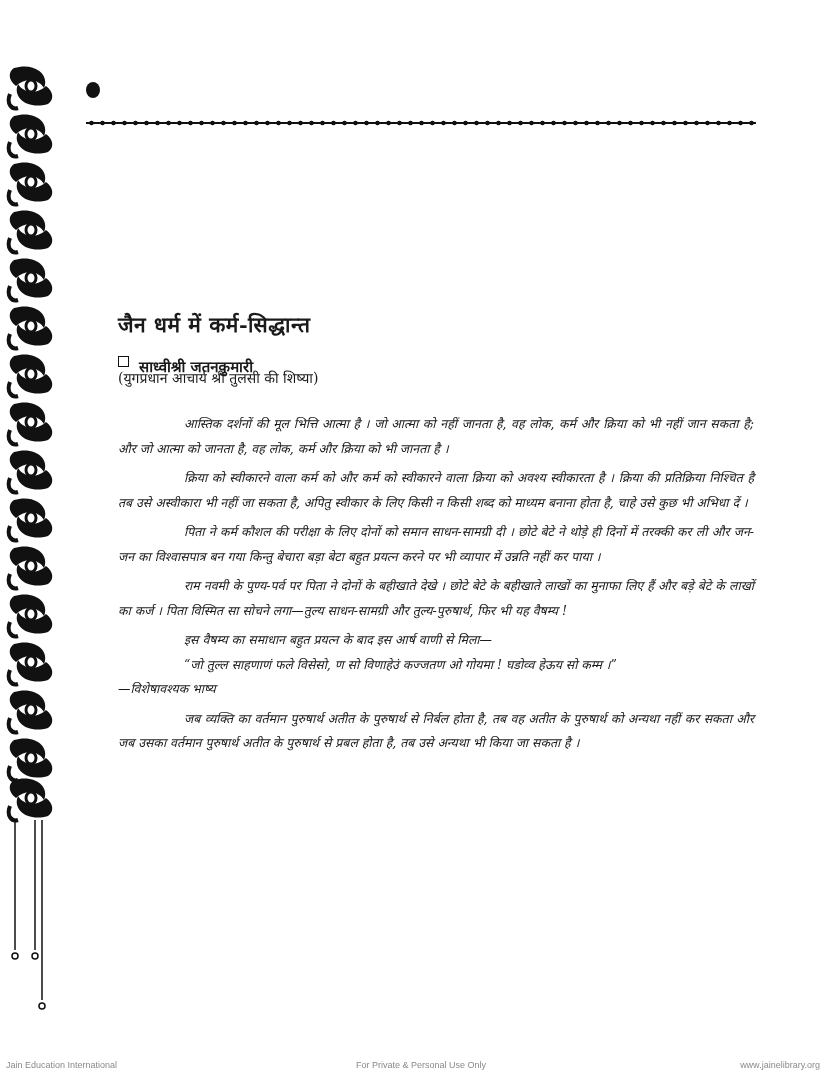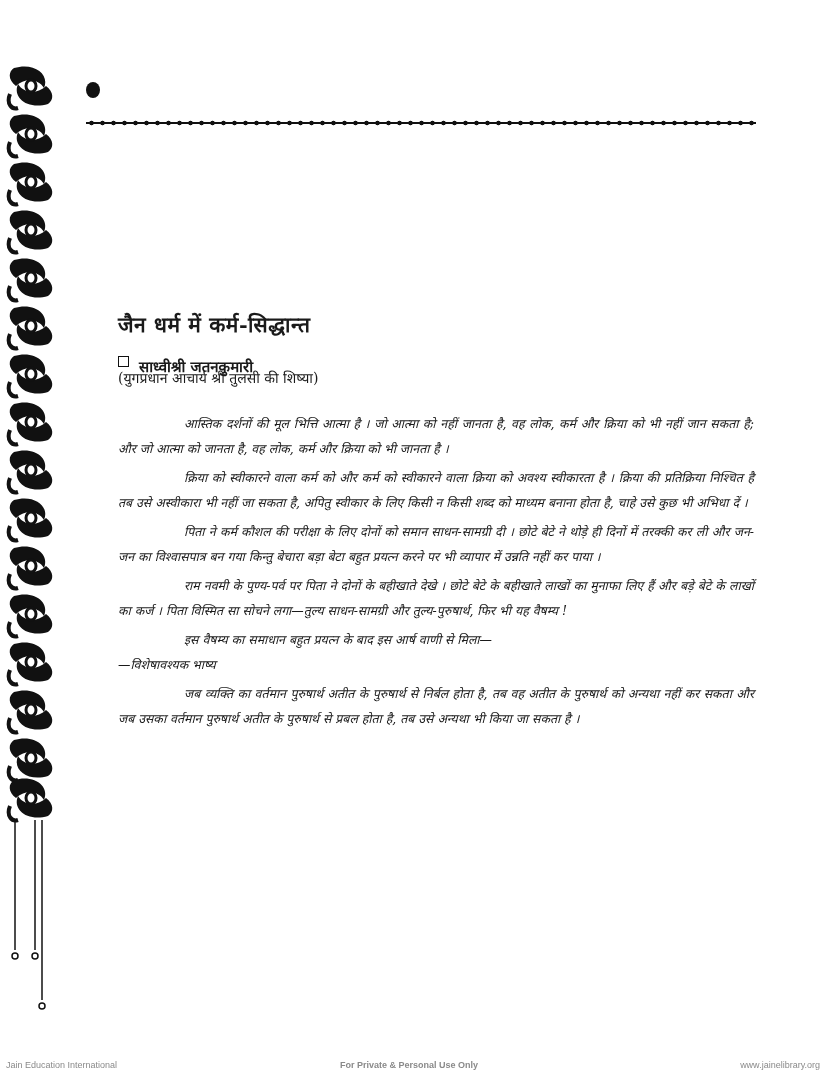--- a/index.html
+++ b/index.html
@@ -12,21 +12,21 @@
     background-size: 11px 6px, 100% 2px; background-position: 0 0, 0 2px; background-repeat: repeat-x, no-repeat; }
   .title { position: absolute; left: 118px; top: 310px; font-size: 21px; font-weight: bold; letter-spacing: 0.5px; }
   .author { position: absolute; left: 118px; top: 356px; font-size: 15px; font-weight: bold; display: flex; align-items: flex-start; gap: 10px; }
   .box-icon { width: 9px; height: 9px; border: 1.5px solid #111; display: inline-block; }
   .subtitle { position: absolute; left: 118px; top: 368px; font-size: 14px; }
   .body { position: absolute; left: 118px; top: 412px; width: 636px; font-size: 12.4px; line-height: 24.5px; }
   .body p { margin: 0 0 5px 0; text-indent: 66px; text-align: justify; font-style: italic; }
   .body p.quote { text-indent: 0; padding-left: 66px; margin-bottom: 0; }
   .body p.source { text-align: left; text-indent: 0; margin-bottom: 5px; }
   .footer { position: absolute; top: 1060px; font-family: "Liberation Sans", sans-serif; font-size: 9px; color: #8a8a8a; }
-  .f-left { left: 6px; } .f-mid { left: 340px; font-weight: bold; } .f-right { right: 8px; }
+  .f-left { left: 6px; } .f-mid { left: 356px; } .f-right { right: 8px; }
 </style>
 </head>
 <body>
 
 <svg class="border-strip" viewBox="0 0 50 760" preserveAspectRatio="none">
   <defs>
     <g id="pz">
       <path d="M8 4 C 28 -2, 44 10, 38 24 C 32 14, 18 14, 10 22 C 2 16, 2 8, 8 4 Z" fill="#111"></path>
       <path d="M42 40 C 22 46, 6 34, 12 20 C 18 30, 32 30, 40 22 C 48 28, 48 36, 42 40 Z" fill="#111"></path>
       <ellipse cx="25" cy="22" rx="5" ry="6" fill="none" stroke="#111" stroke-width="3"></ellipse>
@@ -69,19 +69,20 @@
   <span>साध्वीश्री जतनकुमारी</span>
 </div>
 <div class="subtitle">(युगप्रधान आचार्य श्री तुलसी की शिष्या)</div>
 
 <div class="body">
   <p>आस्तिक दर्शनों की मूल भित्ति आत्मा है । जो आत्मा को नहीं जानता है, वह लोक, कर्म और क्रिया को भी नहीं जान सकता है; और जो आत्मा को जानता है, वह लोक, कर्म और क्रिया को भी जानता है ।</p>
   <p>क्रिया को स्वीकारने वाला कर्म को और कर्म को स्वीकारने वाला क्रिया को अवश्य स्वीकारता है । क्रिया की प्रतिक्रिया निश्चित है तब उसे अस्वीकारा भी नहीं जा सकता है, अपितु स्वीकार के लिए किसी न किसी शब्द को माध्यम बनाना होता है, चाहे उसे कुछ भी अभिधा दें ।</p>
   <p>पिता ने कर्म कौशल की परीक्षा के लिए दोनों को समान साधन-सामग्री दी । छोटे बेटे ने थोड़े ही दिनों में तरक्की कर ली और जन-जन का विश्वासपात्र बन गया किन्तु बेचारा बड़ा बेटा बहुत प्रयत्न करने पर भी व्यापार में उन्नति नहीं कर पाया ।</p>
   <p>राम नवमी के पुण्य-पर्व पर पिता ने दोनों के बहीखाते देखे । छोटे बेटे के बहीखाते लाखों का मुनाफा लिए हैं और बड़े बेटे के लाखों का कर्ज । पिता विस्मित सा सोचने लगा—तुल्य साधन-सामग्री और तुल्य-पुरुषार्थ, फिर भी यह वैषम्य !</p>
   <p style="margin-bottom:0">इस वैषम्य का समाधान बहुत प्रयत्न के बाद इस आर्ष वाणी से मिला—</p>
+  <p class="quote">“जो तुल्ल साहणाणं फले विसेसो, ण सो विणाहेउं कज्जतण ओ गोयमा ! घडोव्व हेऊय सो कम्म ।”</p>
   <p class="source">—विशेषावश्यक भाष्य</p>
   <p>जब व्यक्ति का वर्तमान पुरुषार्थ अतीत के पुरुषार्थ से निर्बल होता है, तब वह अतीत के पुरुषार्थ को अन्यथा नहीं कर सकता और जब उसका वर्तमान पुरुषार्थ अतीत के पुरुषार्थ से प्रबल होता है, तब उसे अन्यथा भी किया जा सकता है ।</p>
 </div>
 
 <div class="footer f-left">Jain Education International</div>
 <div class="footer f-mid">For Private &amp; Personal Use Only</div>
 <div class="footer f-right">www.jainelibrary.org</div>
 
 </body></html>

